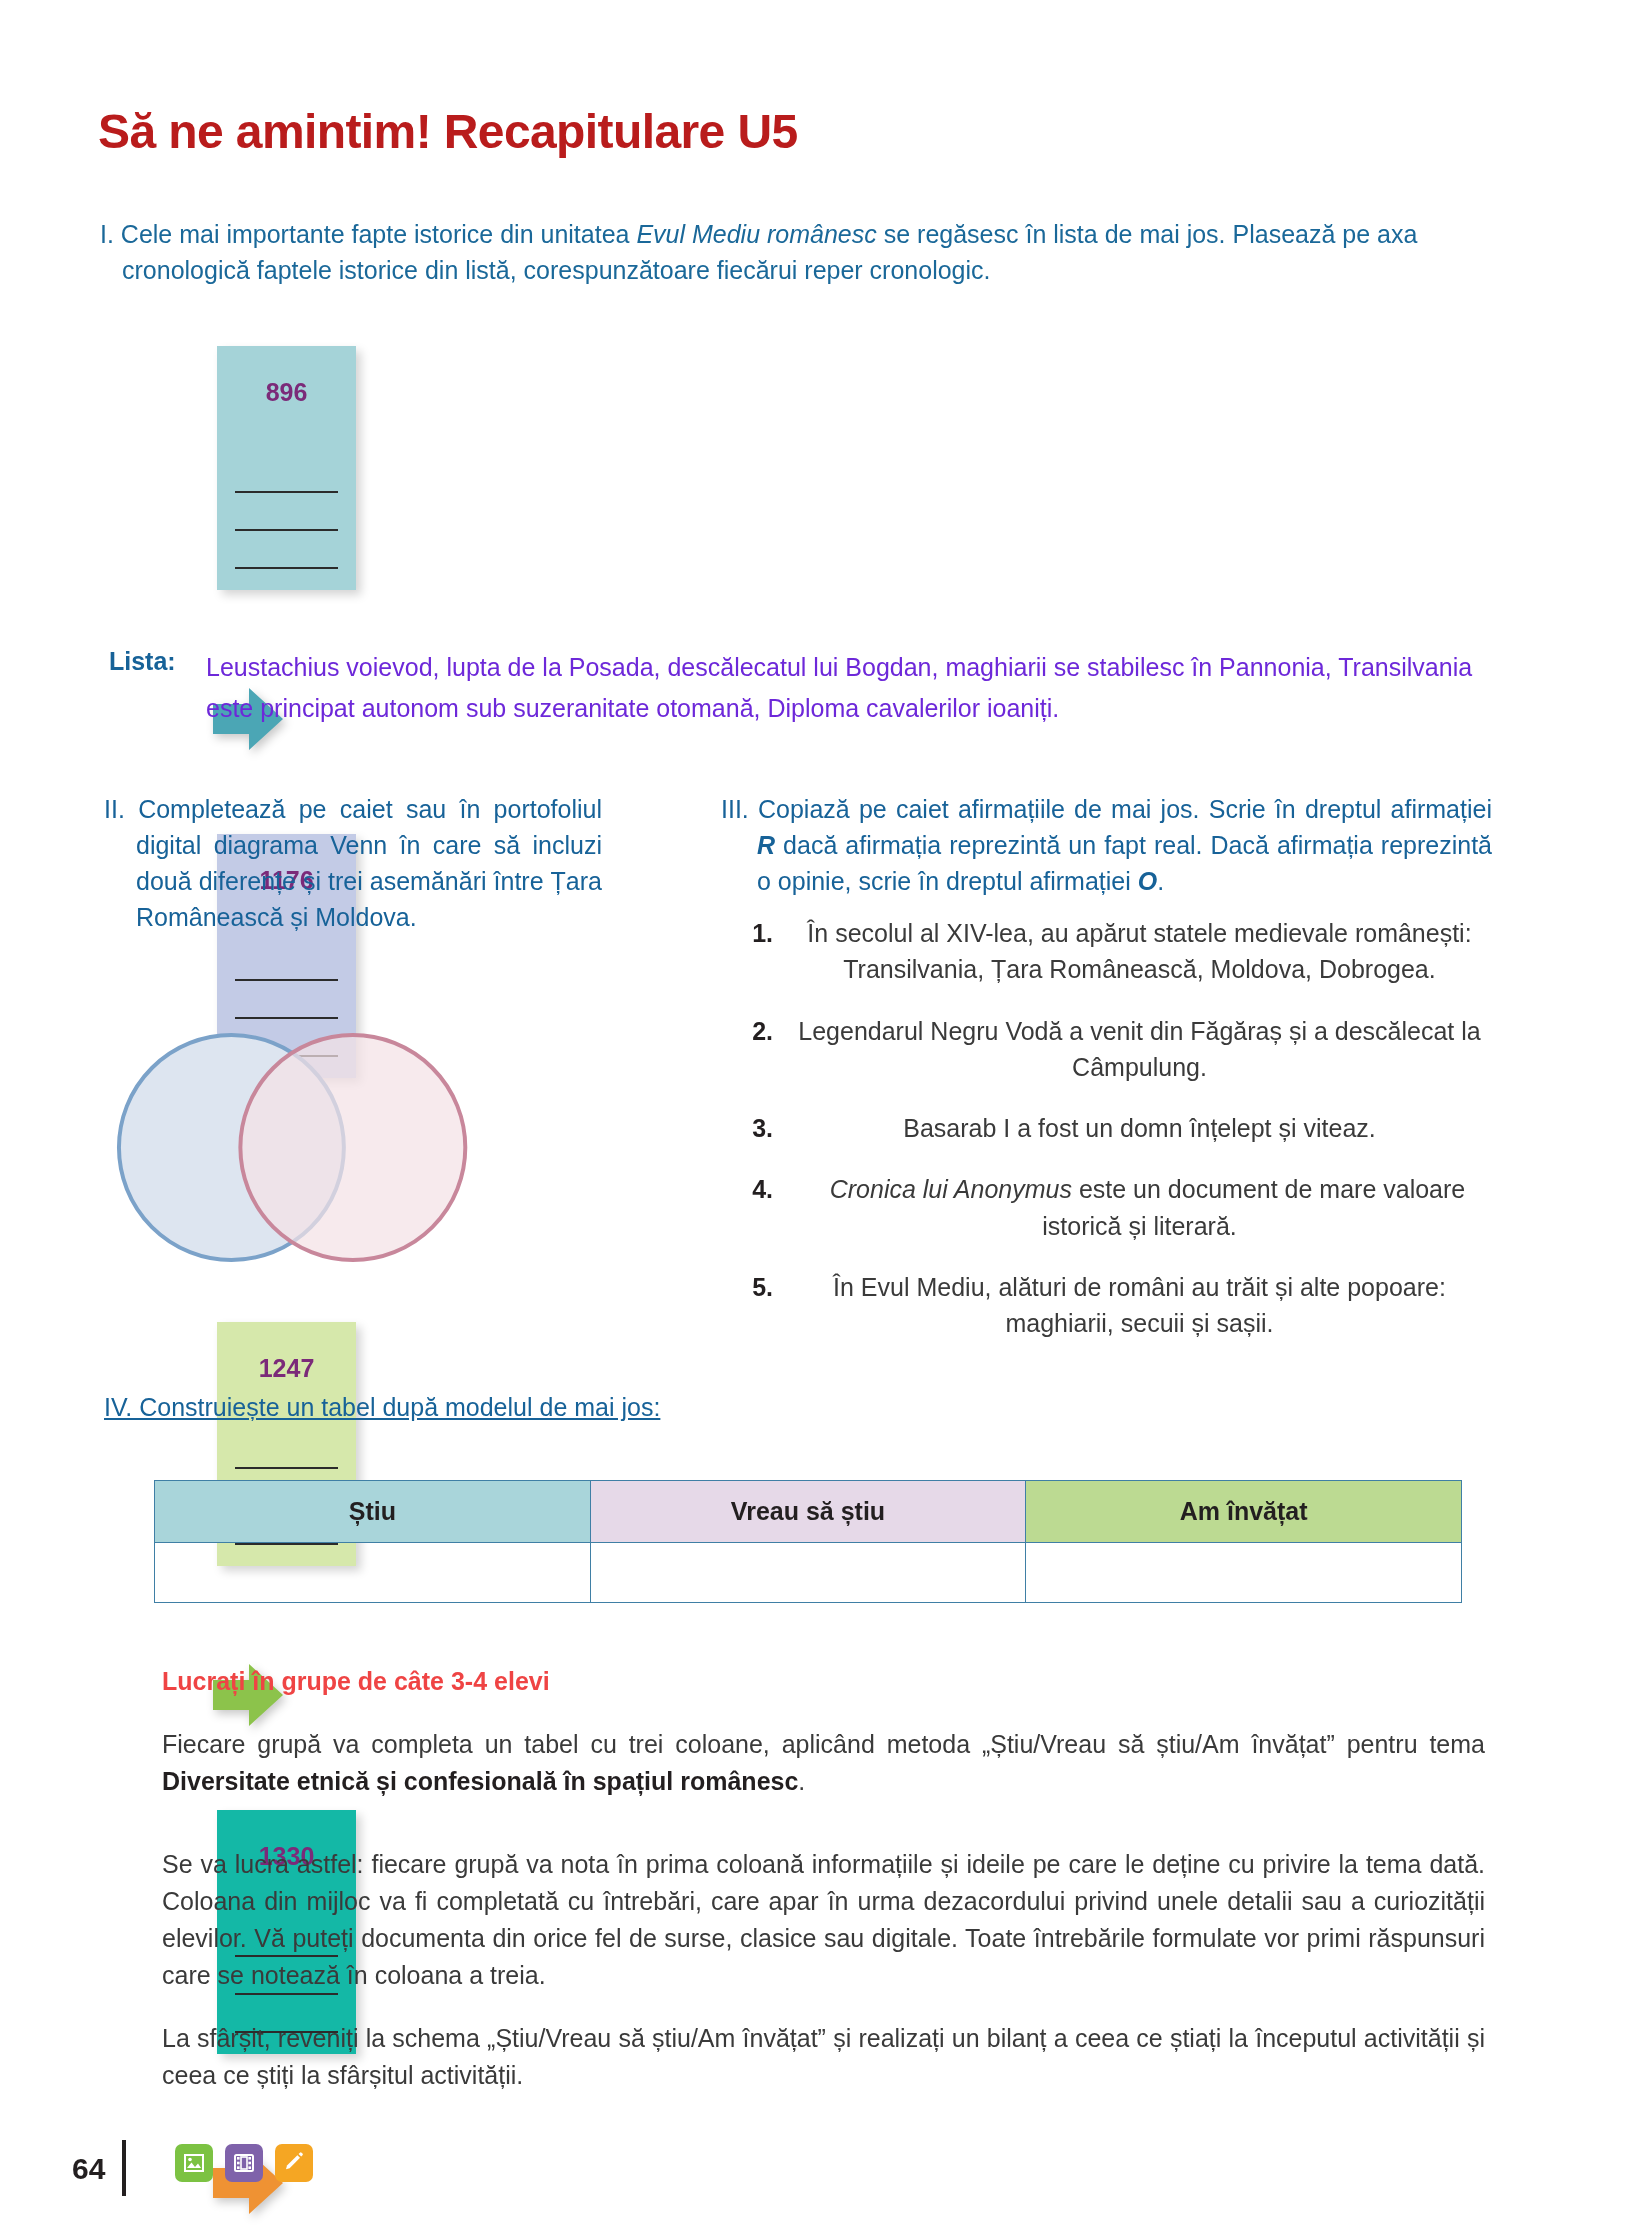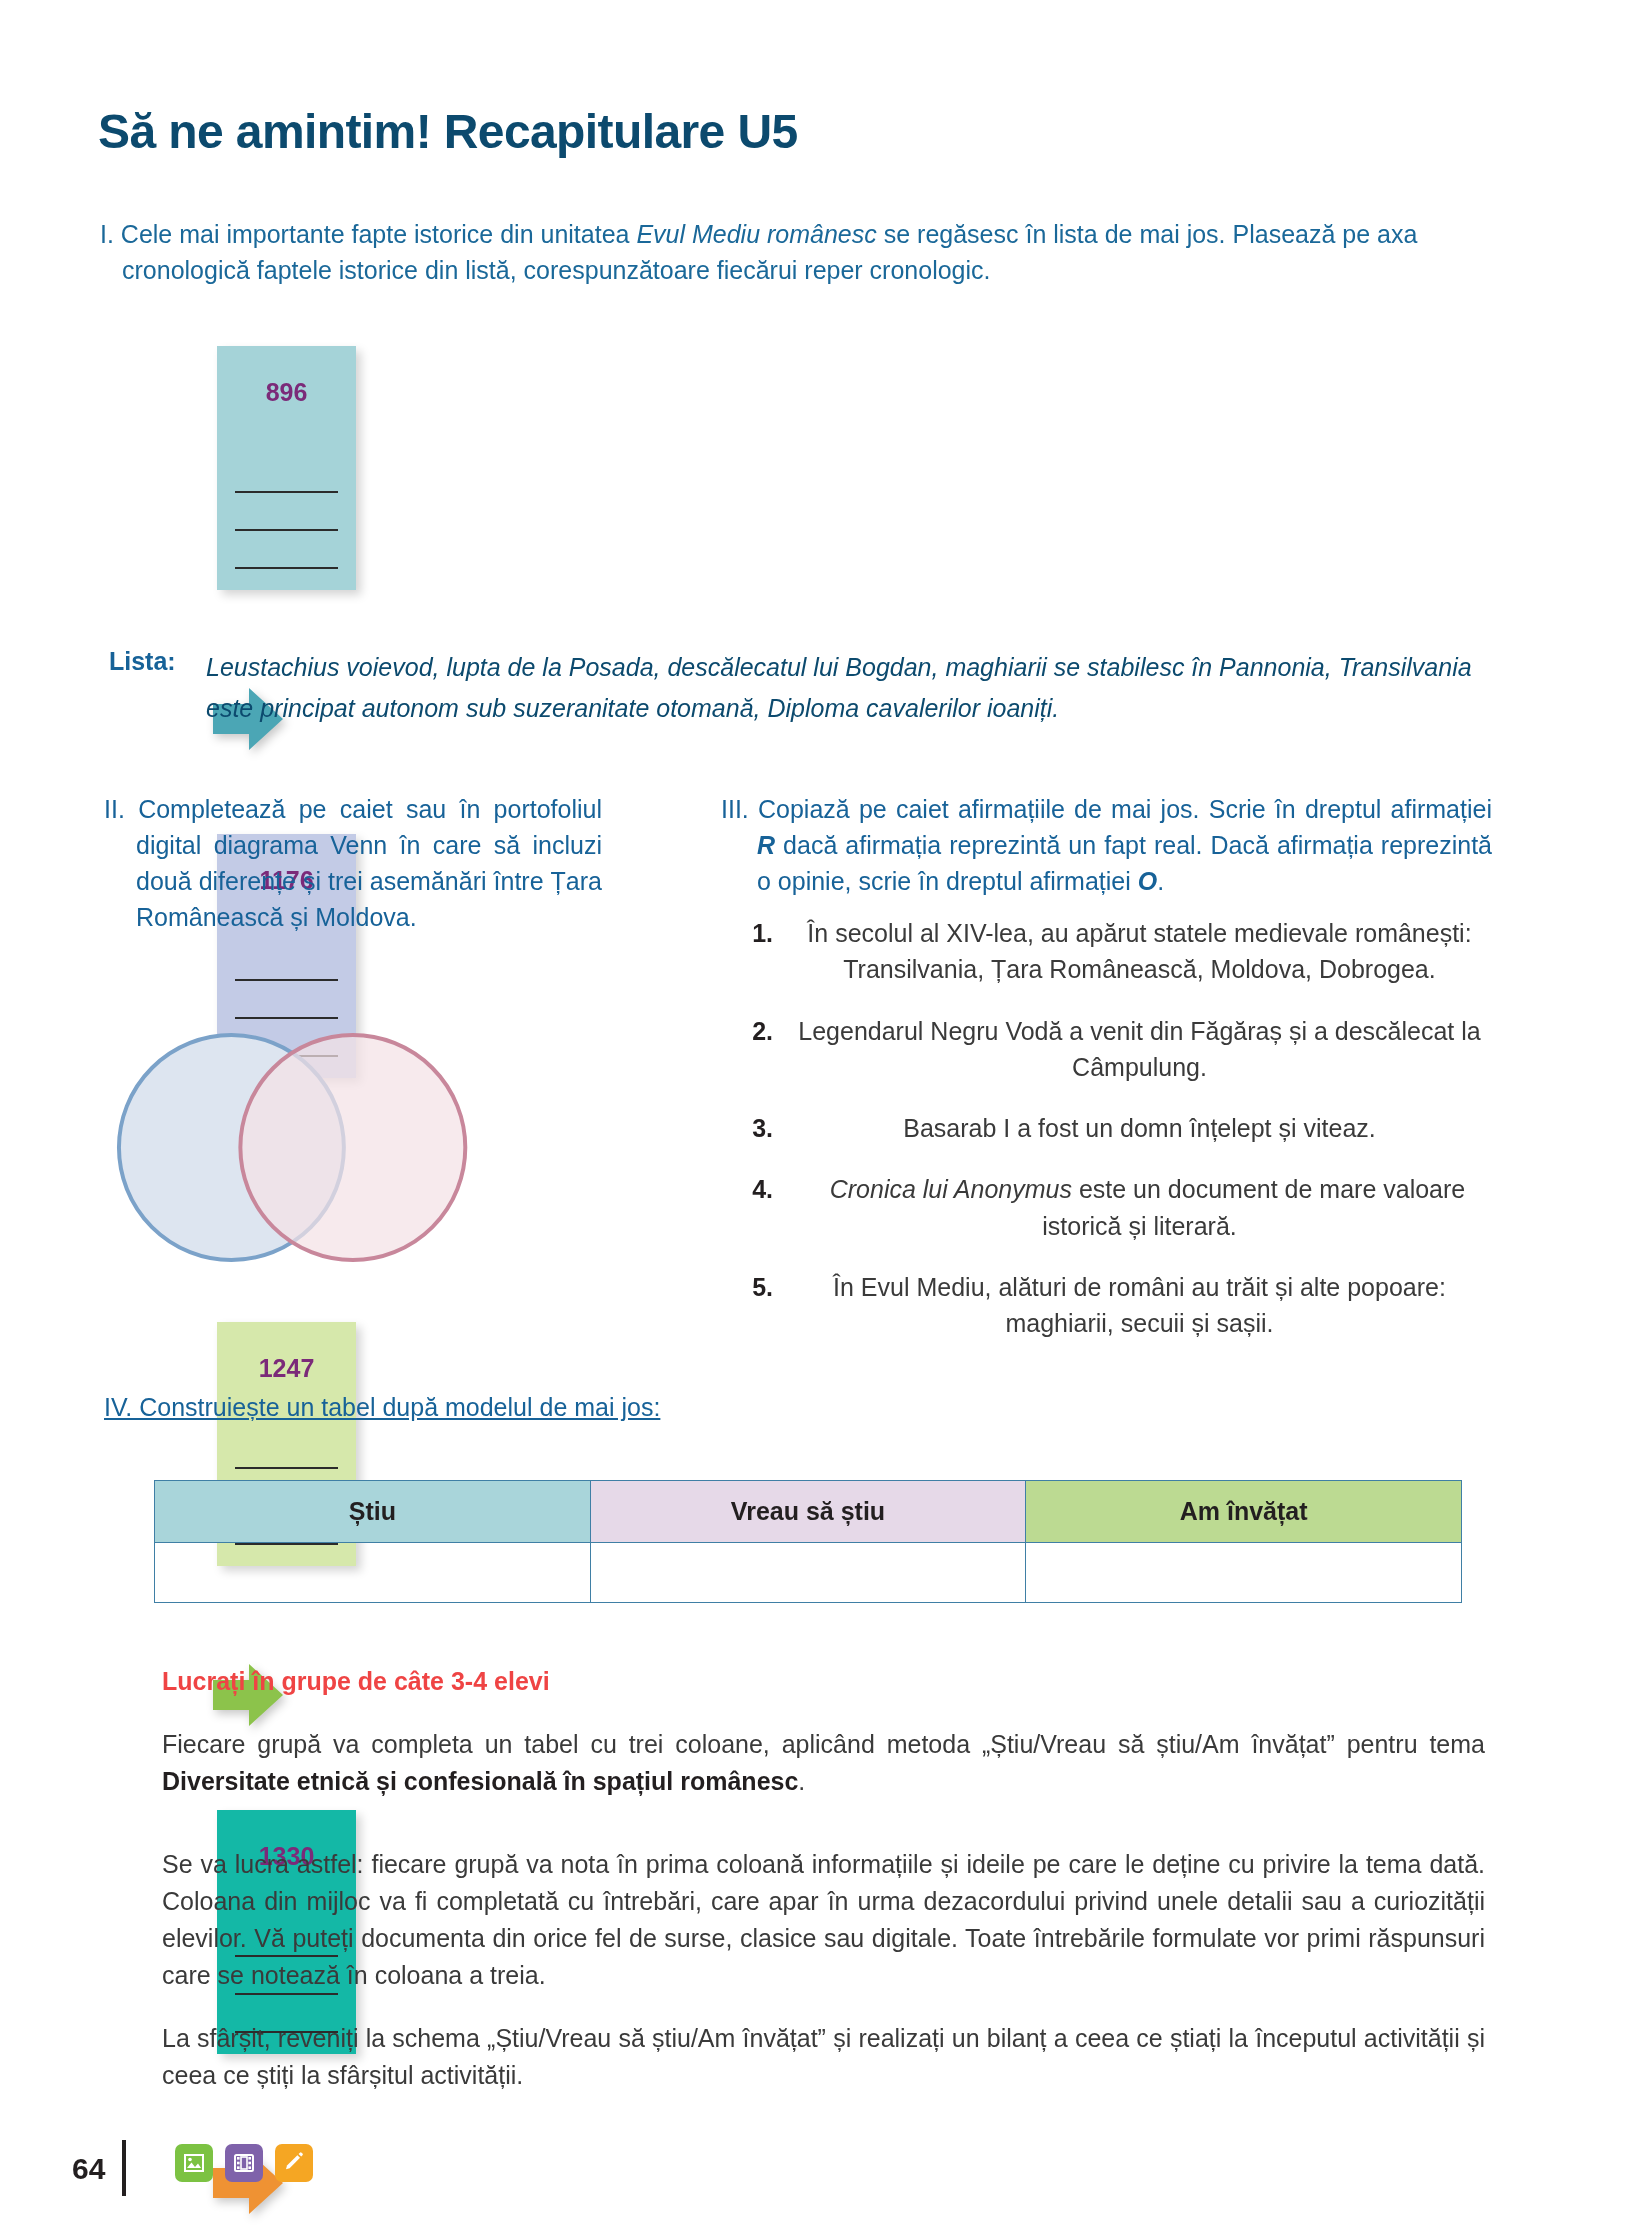--- a/index.html
+++ b/index.html
@@ -16,21 +16,21 @@
 
   .page { position: relative; width: 1646px; height: 2234px; }
 
   
   .page-title {
     position: absolute;
     left: 98px;
     top: 104px;
     font-size: 48px;
     font-weight: bold;
-    color: #0c4a6e;
+    color: #b91c1c;
     letter-spacing: -0.6px;
     white-space: nowrap;
   }
 
   
   .ex1 {
     position: absolute;
     left: 100px;
     top: 217px;
     width: 1383px;
@@ -101,22 +101,21 @@
     font-size: 25px;
     font-weight: bold;
     color: #176298;
   }
   .lista-text {
     position: absolute;
     left: 206px;
     top: 647px;
     width: 1284px;
     font-size: 25px;
-    font-style: italic;
-    color: #0c4a6e;
+    color: #6d28d9;
     line-height: 1.62;
   }
 
   
   .ex2 {
     position: absolute;
     left: 104px;
     top: 791px;
     width: 498px;
     font-size: 25px;

